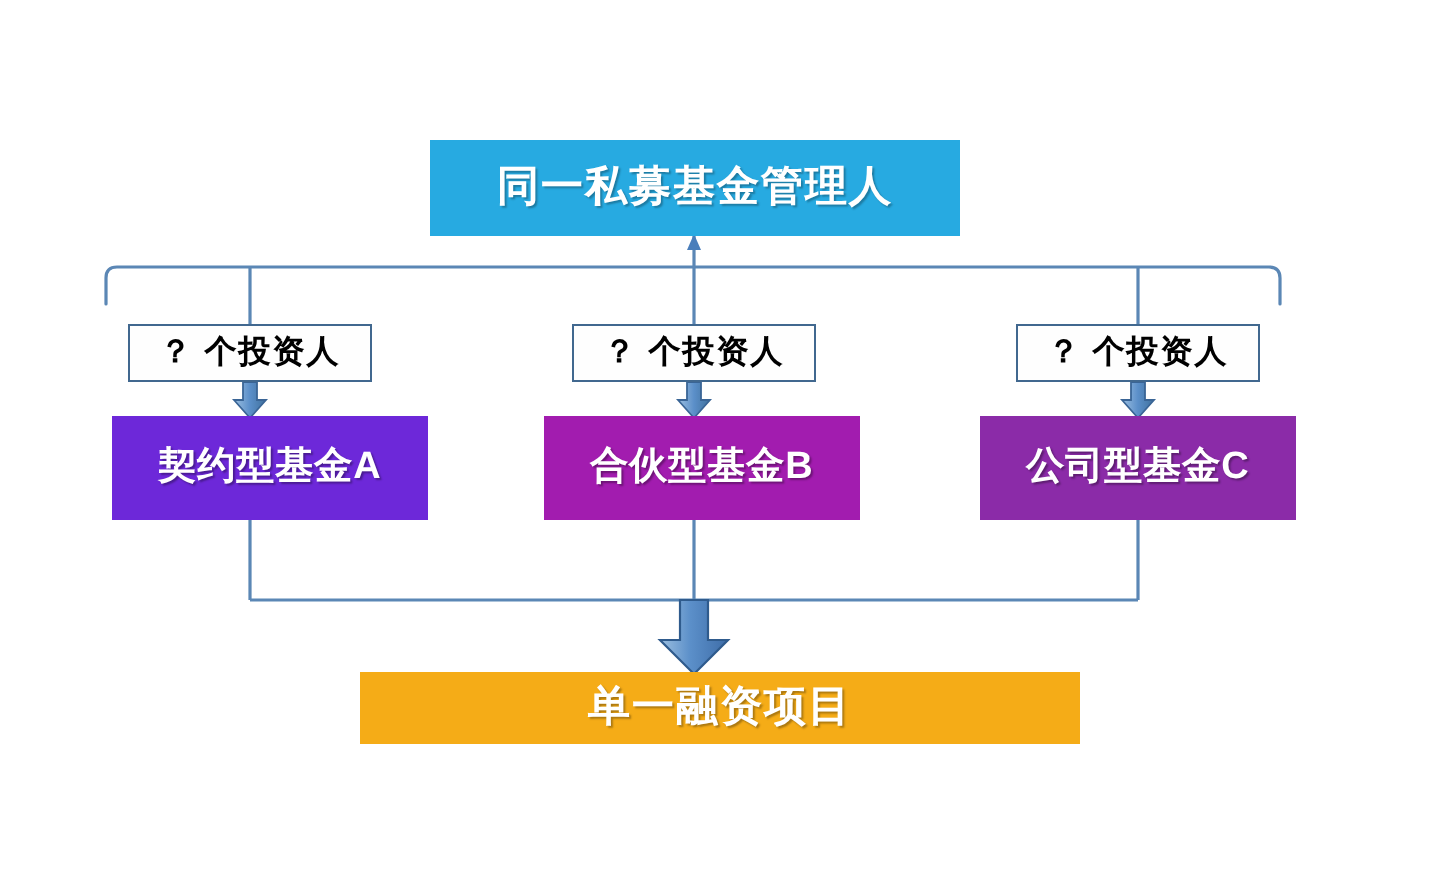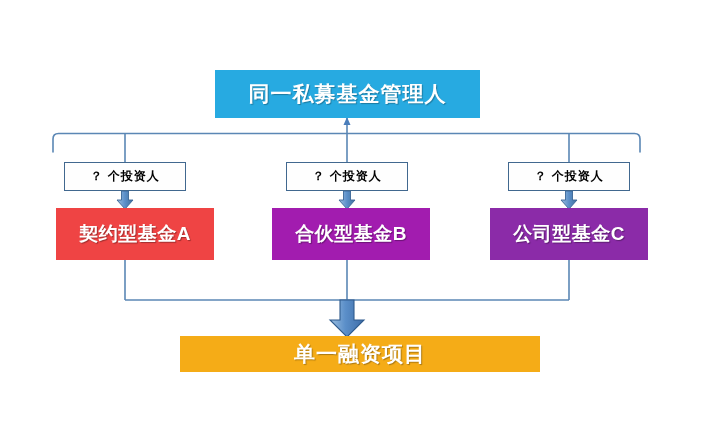--- a/index.html
+++ b/index.html
@@ -47,40 +47,40 @@
   }
 
   
   .investor-box {
     top: 162px;
     width: 122px;
     height: 29px;
     background: #fefefe;
     border: 1.4px solid #41688f;
     color: #000000;
-    font-size: 12px;
+    font-size: 16px;
     font-weight: bold;
     letter-spacing: 1px;
   }
   .inv-1 { left: 64px; }
   .inv-2 { left: 286px; }
   .inv-3 { left: 508px; }
 
   
   .fund-box {
     top: 208px;
     width: 158px;
     height: 52px;
     color: #ffffff;
     font-size: 19px;
     font-weight: bold;
     letter-spacing: 0.5px;
     text-shadow: 1px 1px 1px rgba(0,0,0,0.33);
   }
-  .fund-1 { left: 56px;  background: #ef4444; }
+  .fund-1 { left: 56px;  background: #6d28d9; }
   .fund-2 { left: 272px; background: #a21caf; }
   .fund-3 { left: 490px; background: #8b2ba8; }
 
   
   .project-box {
     left: 180px;
     top: 336px;
     width: 360px;
     height: 36px;
     background: #f5ac17;

